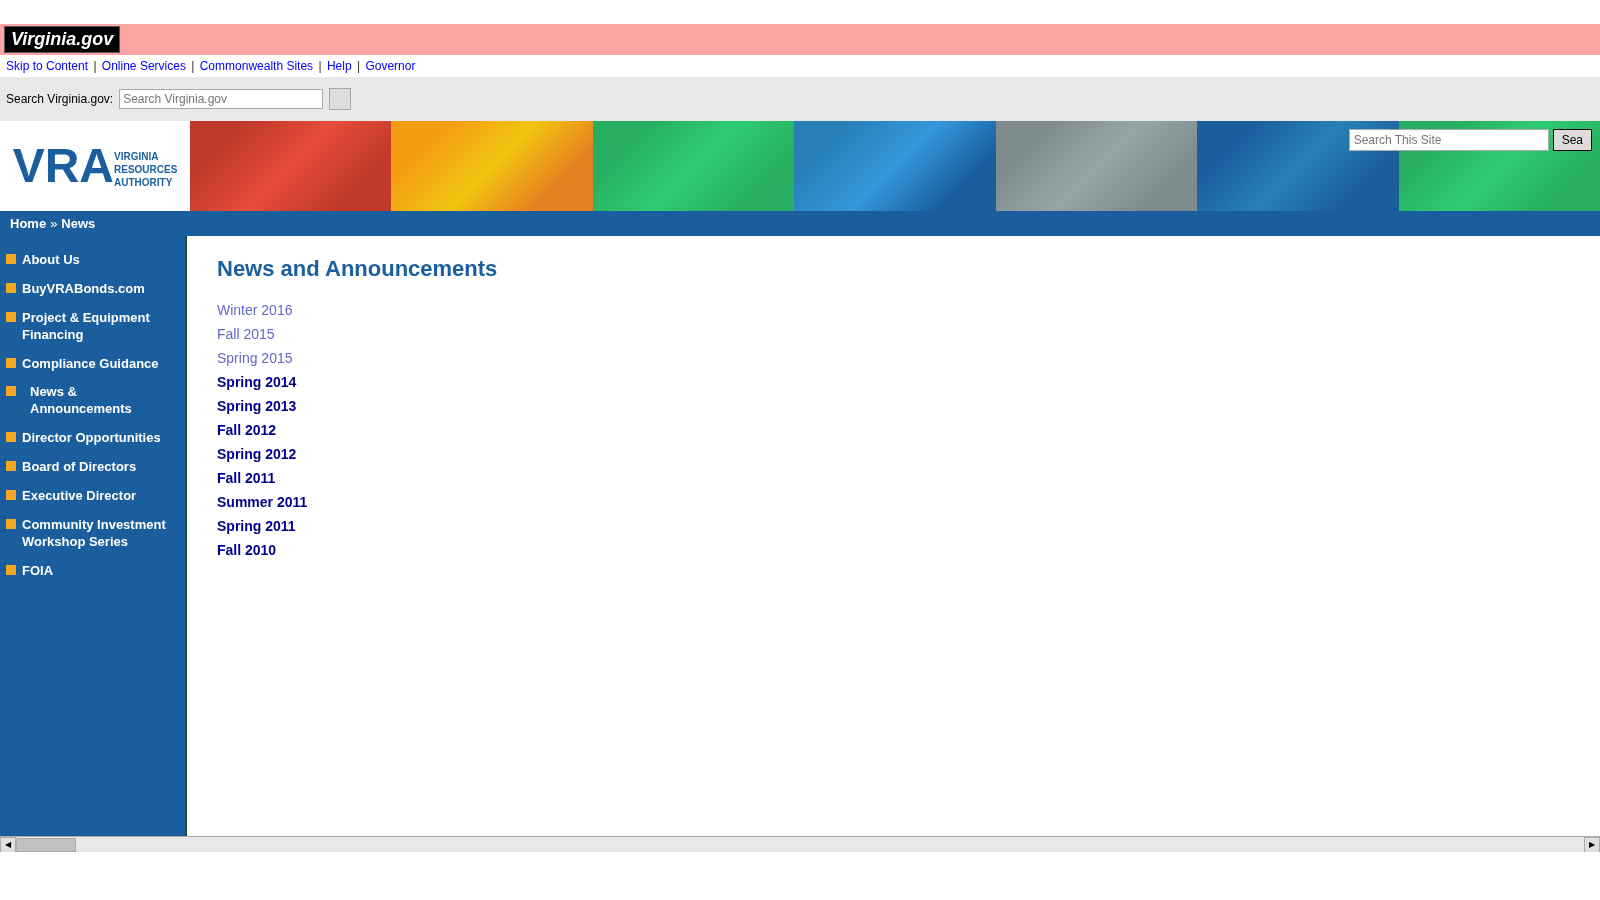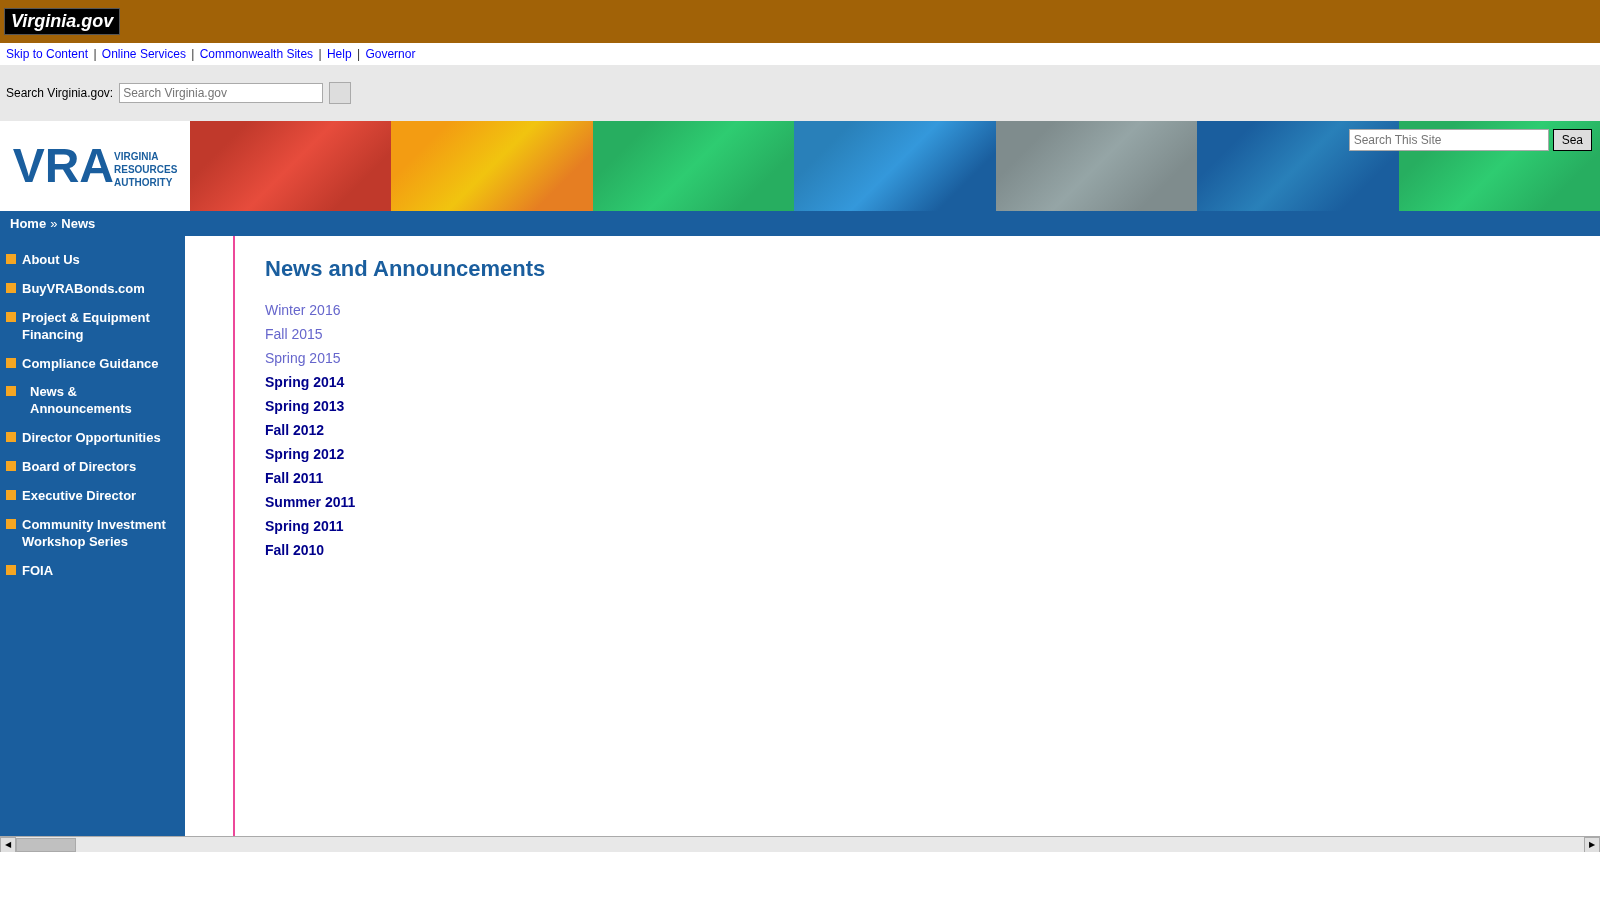--- a/index.html
+++ b/index.html
@@ -1,21 +1,22 @@
 <!DOCTYPE html>
 <html><head>
   <meta charset="utf-8">
   <style>
     * { margin: 0; padding: 0; box-sizing: border-box; }
     body { font-family: Arial, sans-serif; font-size: 13px; background: #fff; width: 1600px; }
 
     
     #top-bar {
-      background: #a16207;
-      padding: 8px 4px;
+      background: #fca5a5;
+      padding: 2px 4px;
+      margin-top: 24px;
     }
     #virginia-gov-logo {
       display: inline-block;
       background: #000;
       color: #fff;
       font-size: 18px;
       font-weight: bold;
       font-style: italic;
       padding: 2px 6px;
       border: 1px solid #555;
@@ -30,21 +31,21 @@
     #nav-links a {
       color: #00f;
       text-decoration: none;
       font-size: 12px;
     }
     #nav-links span { color: #333; margin: 0 2px; }
 
     
     #search-va-bar {
       background: #e8e8e8;
-      padding: 17px 6px;
+      padding: 11px 6px;
       display: flex;
       align-items: center;
       gap: 6px;
     }
     #search-va-label {
       font-size: 12px;
       color: #000;
       white-space: nowrap;
     }
     #search-va-input {
@@ -209,22 +210,21 @@
       font-weight: bold;
       line-height: 1.3;
     }
     .sidebar-item.active .sidebar-link { color: #fff; padding-left: 8px; }
 
     
     #content-area {
       flex: 1;
       padding: 20px 30px;
       background: #fff;
-      border-left: 2px solid #ec4899;
-      margin-left: 48px;
+      border-left: 2px solid #14532d;
     }
     #page-title {
       color: #1a5e9e;
       font-size: 22px;
       font-weight: bold;
       margin-bottom: 20px;
     }
     .news-link {
       display: block;
       color: #00008b;

